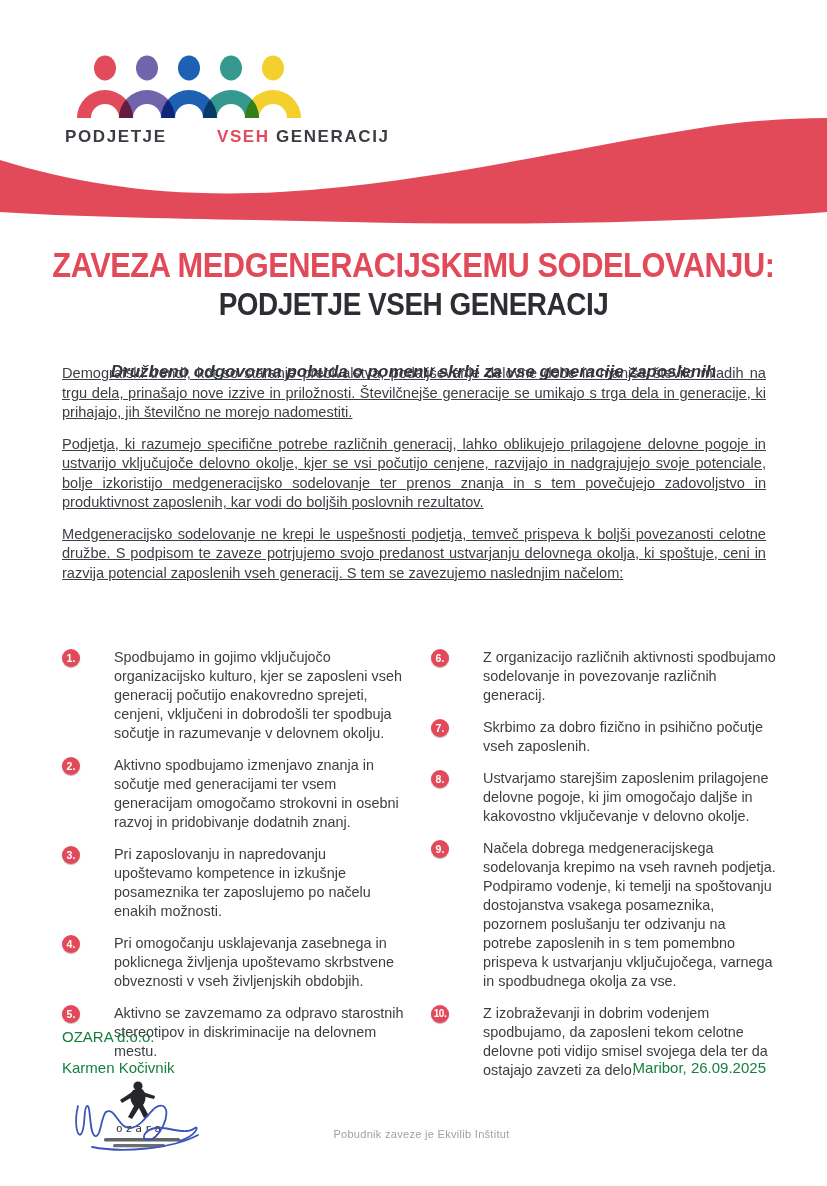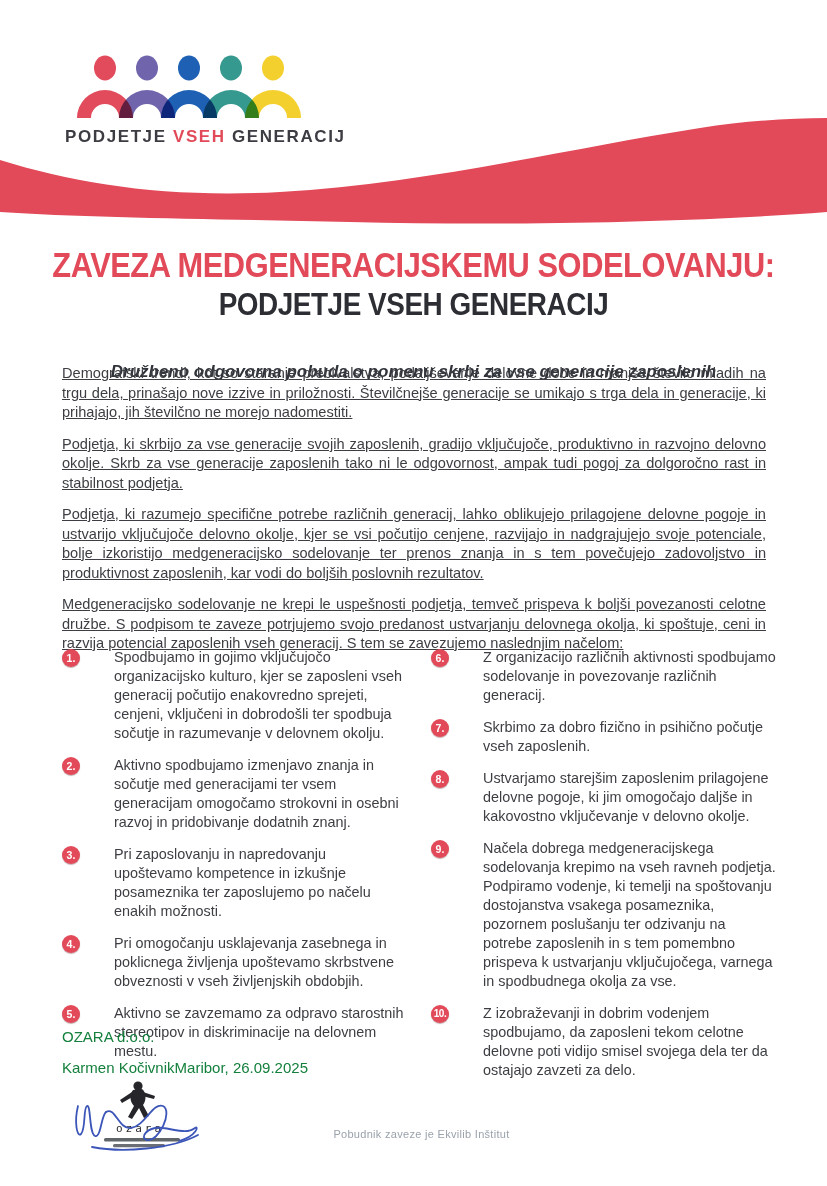--- a/index.html
+++ b/index.html
@@ -16,21 +16,21 @@
     position:relative;width:827px;height:1186px;margin:0 auto;
     background:#ffffff;overflow:hidden;color:var(--body-text);
   }
   
   .logo{position:absolute;left:64px;top:48px;width:250px;height:72px;}
   .logo-wordmark{
     position:absolute;left:65px;top:127px;width:270px;
     font-size:17px;font-weight:bold;letter-spacing:1.6px;color:#3b3d42;
     white-space:nowrap;
   }
-  .logo-wordmark .vseh{color:var(--accent-red);}
+  .logo-wordmark .vseh{color:var(--accent-red);margin-left:44px;}
   .wave{position:absolute;left:0;top:108px;width:827px;height:132px;}
   
   .title-block{position:absolute;left:0;top:246px;width:827px;text-align:center;}
   .title-main{
     display:inline-block;transform:scaleX(.88);transform-origin:center;
     font-size:35px;font-weight:800;letter-spacing:-.5px;color:var(--accent-red);
     white-space:nowrap;line-height:1.1;
   }
   .title-sub{
     display:block;margin-top:2px;
@@ -65,21 +65,21 @@
     background:var(--accent-red);color:#fff;
     font-size:10.5px;font-weight:bold;line-height:18px;text-align:center;
     box-shadow:0 1px 1px rgba(90,20,30,.35);
     margin-top:1px;
   }
   .badge.wide{font-size:10px;letter-spacing:-.5px;}
   .principle-text{flex:1;margin-left:23px;}
   
   .signer{position:absolute;left:62px;top:1028px;width:704px;font-size:15px;color:#15803d;}
   .signer .company{margin-bottom:14px;}
-  .signer .row{display:flex;justify-content:flex-start;}
+  .signer .row{display:flex;justify-content:space-between;}
   
   .stamp{position:absolute;left:70px;top:1078px;width:150px;height:104px;}
   
   .footer-note{
     position:absolute;left:8px;top:1128px;width:827px;text-align:center;
     font-size:11px;color:var(--footer-gray);letter-spacing:.3px;
   }
 </style>
 </head>
 <body>
@@ -117,21 +117,20 @@
   <div class="title-block">
     <span class="title-main">ZAVEZA MEDGENERACIJSKEMU SODELOVANJU:</span>
     <span class="title-sub"><span>PODJETJE VSEH GENERACIJ</span></span>
   </div>
   <div class="subtitle">Družbeno odgovorna pobuda o pomenu skrbi za vse generacije zaposlenih</div>
 
   <div class="paragraphs">
 
       <p>Demografski trendi, kot so staranje prebivalstva, podaljševanje delovne dobe in manjše število mladih na trgu dela, prinašajo nove izzive in priložnosti. Številčnejše generacije se umikajo s trga dela in generacije, ki prihajajo, jih številčno ne morejo nadomestiti.</p>
 
-      <p>Podjetja, ki skrbijo za vse generacije svojih zaposlenih, gradijo vključujoče, produktivno in razvojno delovno okolje. Skrb za vse generacije zaposlenih tako ni le odgovornost, ampak tudi pogoj za dolgoročno rast in stabilnost podjetja.</p>
 
       <p>Podjetja, ki razumejo specifične potrebe različnih generacij, lahko oblikujejo prilagojene delovne pogoje in ustvarijo vključujoče delovno okolje, kjer se vsi počutijo cenjene, razvijajo in nadgrajujejo svoje potenciale, bolje izkoristijo medgeneracijsko sodelovanje ter prenos znanja in s tem povečujejo zadovoljstvo in produktivnost zaposlenih, kar vodi do boljših poslovnih rezultatov.</p>
 
       <p>Medgeneracijsko sodelovanje ne krepi le uspešnosti podjetja, temveč prispeva k boljši povezanosti celotne družbe. S podpisom te zaveze potrjujemo svojo predanost ustvarjanju delovnega okolja, ki spoštuje, ceni in razvija potencial zaposlenih vseh generacij. S tem se zavezujemo naslednjim načelom:</p>
     </div>
 
   <div class="principles">
     <div class="col">
 
         <div class="principle">

